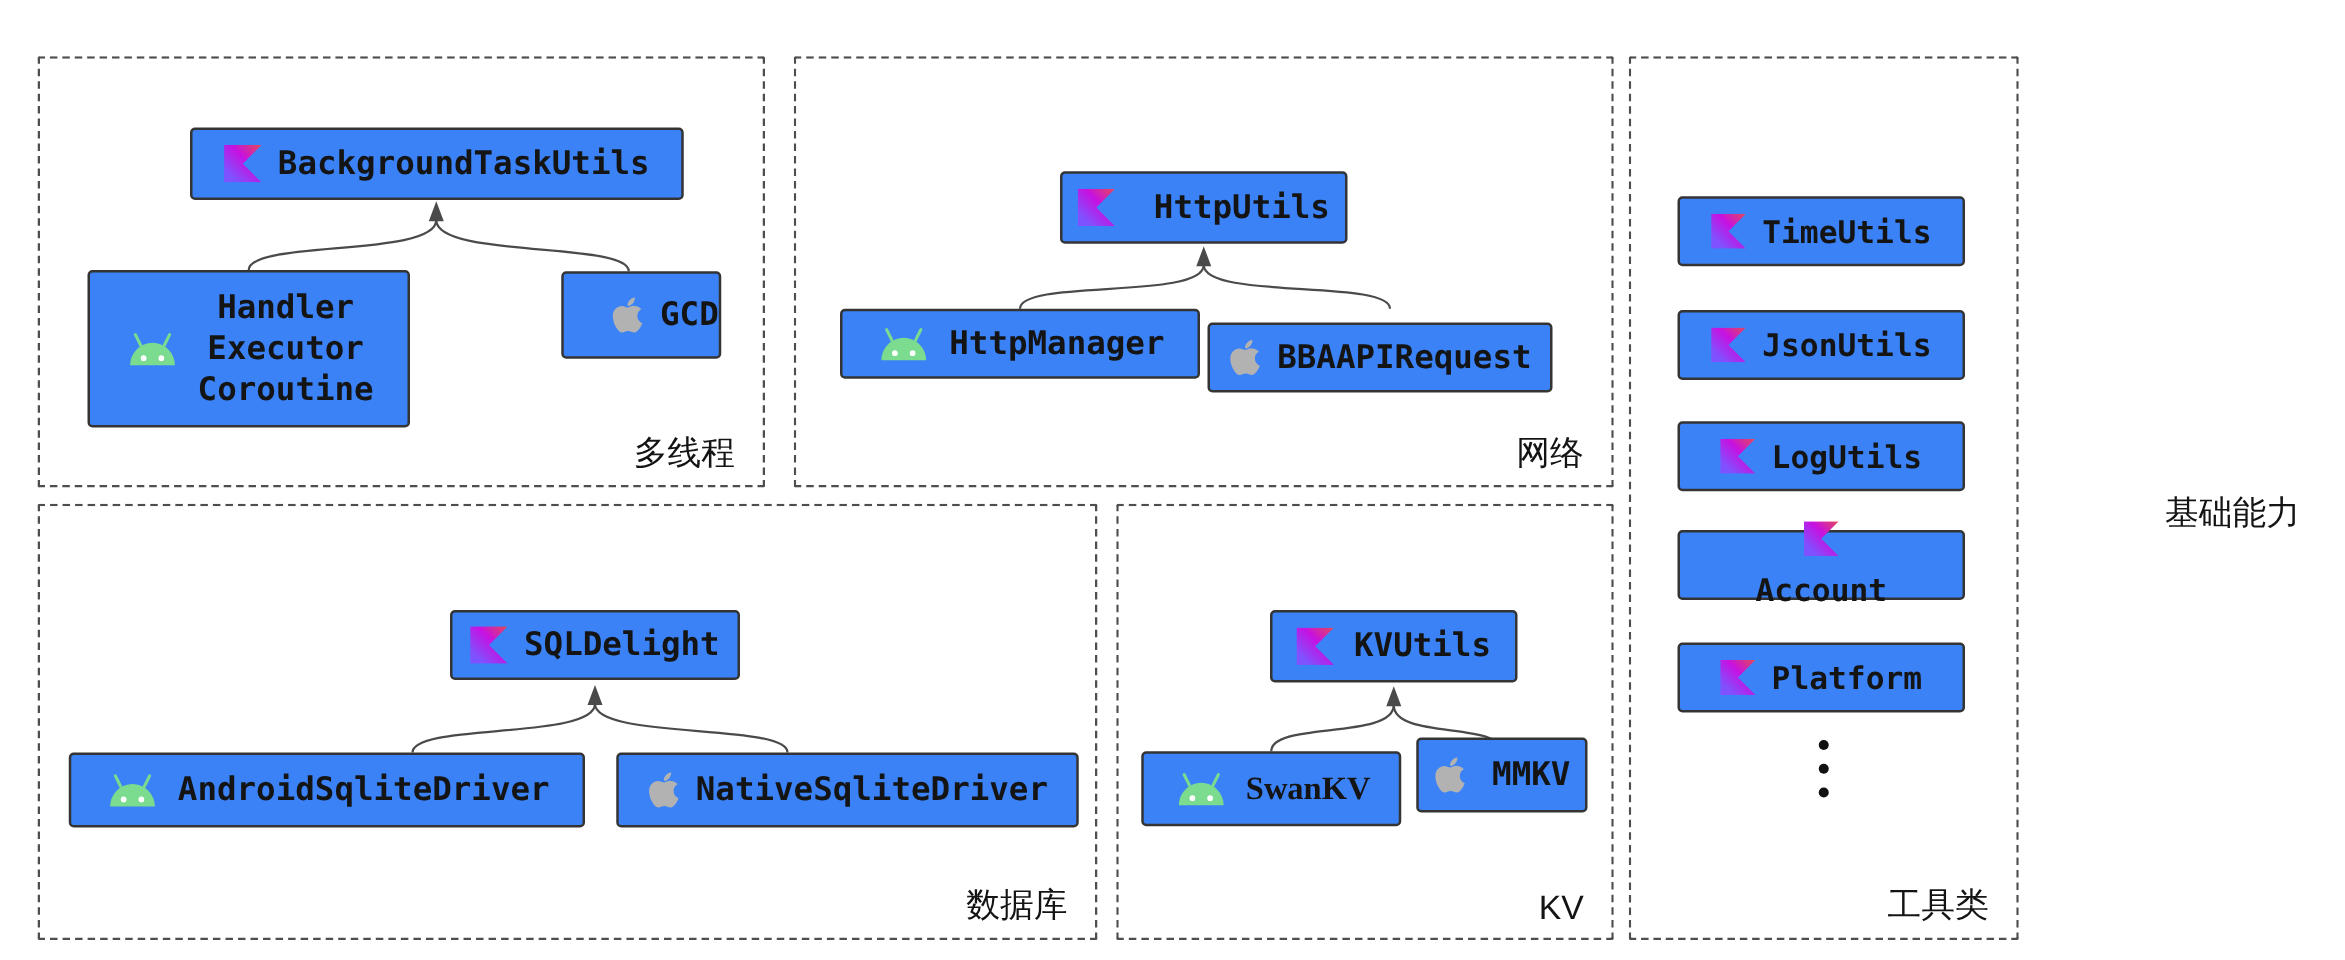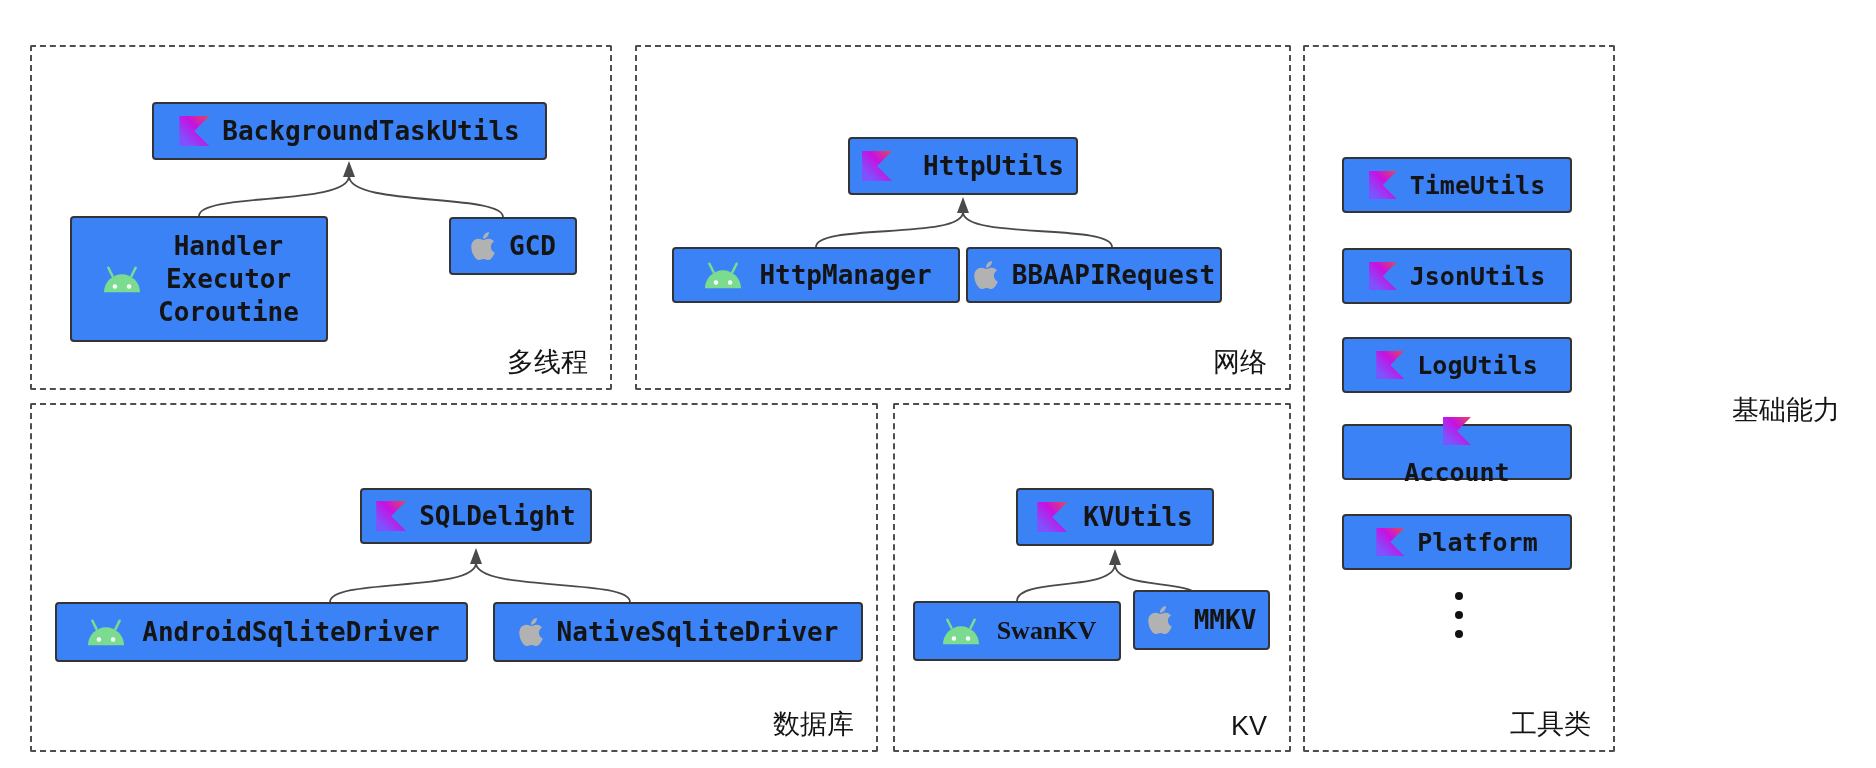--- a/index.html
+++ b/index.html
@@ -113,42 +113,42 @@
       <line x1="34" y1="15" x2="38.5" y2="6" stroke="currentColor" stroke-width="2.6" stroke-linecap="round"></line>
       <circle cx="16.5" cy="26" r="2.4" fill="#ffffff"></circle>
       <circle cx="31.5" cy="26" r="2.4" fill="#ffffff"></circle>
     </svg>
     <span class="lines">
       <span>Handler</span>
       <span>Executor</span>
       <span>Coroutine</span>
     </span>
   </div>
-  <div class="node" style="left:449px;top:217px;width:128px;height:58px;">
+  <div class="node" style="left:449px;top:217px;width:128px;height:70px;justify-content:flex-end;">
     <svg class="apple-icon" width="26" height="32" viewBox="0 0 384 512">
       <path fill="currentColor" d="M318.7 268.7c-.2-36.7 16.4-64.4 50-84.8-18.8-26.9-47.2-41.7-84.7-44.6-35.5-2.7-74.3 20.7-88.5 20.7-15 0-49.4-19.7-76.4-19.7C63.3 141.2 4 184.8 4 273.5q0 39.3 14.4 81.2c12.8 36.7 59 126.7 107.2 125.2 25.2-.6 43-17.9 75.8-17.9 31.8 0 48.3 17.9 76.4 17.9 48.6-.7 90.4-82.5 102.6-119.3-65.2-30.9-61.7-90.5-61.7-91.9zm-56.6-164.2c27.3-32.4 24.8-61.9 24-72.5-24.1 1.4-52 16.4-67.9 34.9-17.5 19.8-27.8 44.3-25.6 71.9 26.1 2 49.9-11.4 69.5-34.3z"></path>
     </svg>
     <span class="ntext">GCD</span>
   </div>
 
   <div class="node" style="left:848px;top:137px;width:230px;height:58px;gap:31px;">
     <span class="kicon"></span>
     <span class="ntext">HttpUtils</span>
   </div>
   <div class="node" style="left:672px;top:247px;width:288px;height:56px;">
     <svg class="android-icon" width="46" height="34" viewBox="0 0 48 36">
       <path d="M5 32 A19 19 0 0 1 43 32 Z" fill="currentColor"></path>
       <line x1="14" y1="15" x2="9.5" y2="6" stroke="currentColor" stroke-width="2.6" stroke-linecap="round"></line>
       <line x1="34" y1="15" x2="38.5" y2="6" stroke="currentColor" stroke-width="2.6" stroke-linecap="round"></line>
       <circle cx="16.5" cy="26" r="2.4" fill="#ffffff"></circle>
       <circle cx="31.5" cy="26" r="2.4" fill="#ffffff"></circle>
     </svg>
     <span class="ntext">HttpManager</span>
   </div>
-  <div class="node" style="left:966px;top:247px;width:256px;height:56px;">
+  <div class="node" style="left:966px;top:258px;width:276px;height:56px;">
     <svg class="apple-icon" width="26" height="32" viewBox="0 0 384 512">
       <path fill="currentColor" d="M318.7 268.7c-.2-36.7 16.4-64.4 50-84.8-18.8-26.9-47.2-41.7-84.7-44.6-35.5-2.7-74.3 20.7-88.5 20.7-15 0-49.4-19.7-76.4-19.7C63.3 141.2 4 184.8 4 273.5q0 39.3 14.4 81.2c12.8 36.7 59 126.7 107.2 125.2 25.2-.6 43-17.9 75.8-17.9 31.8 0 48.3 17.9 76.4 17.9 48.6-.7 90.4-82.5 102.6-119.3-65.2-30.9-61.7-90.5-61.7-91.9zm-56.6-164.2c27.3-32.4 24.8-61.9 24-72.5-24.1 1.4-52 16.4-67.9 34.9-17.5 19.8-27.8 44.3-25.6 71.9 26.1 2 49.9-11.4 69.5-34.3z"></path>
     </svg>
     <span class="ntext">BBAAPIRequest</span>
   </div>
 
   <div class="node" style="left:360px;top:488px;width:232px;height:56px;">
     <span class="kicon"></span>
     <span class="ntext">SQLDelight</span>
   </div>

